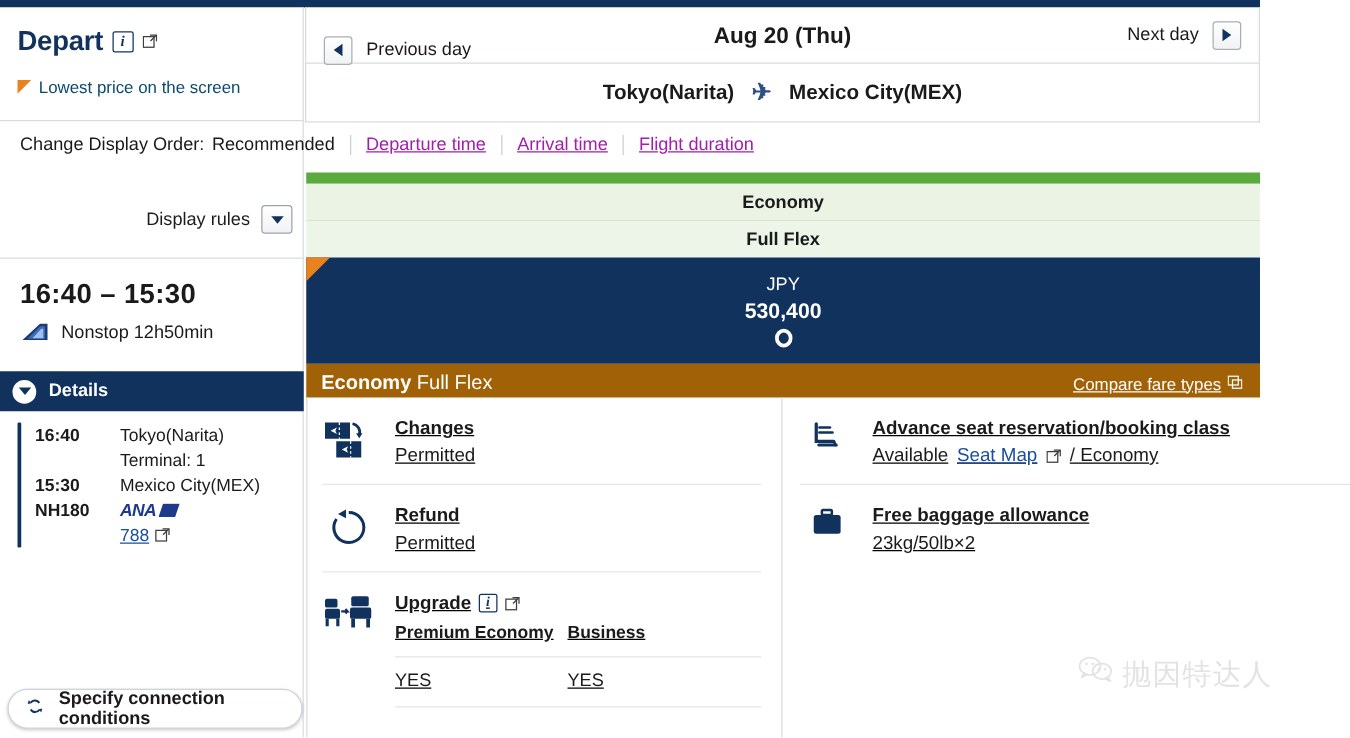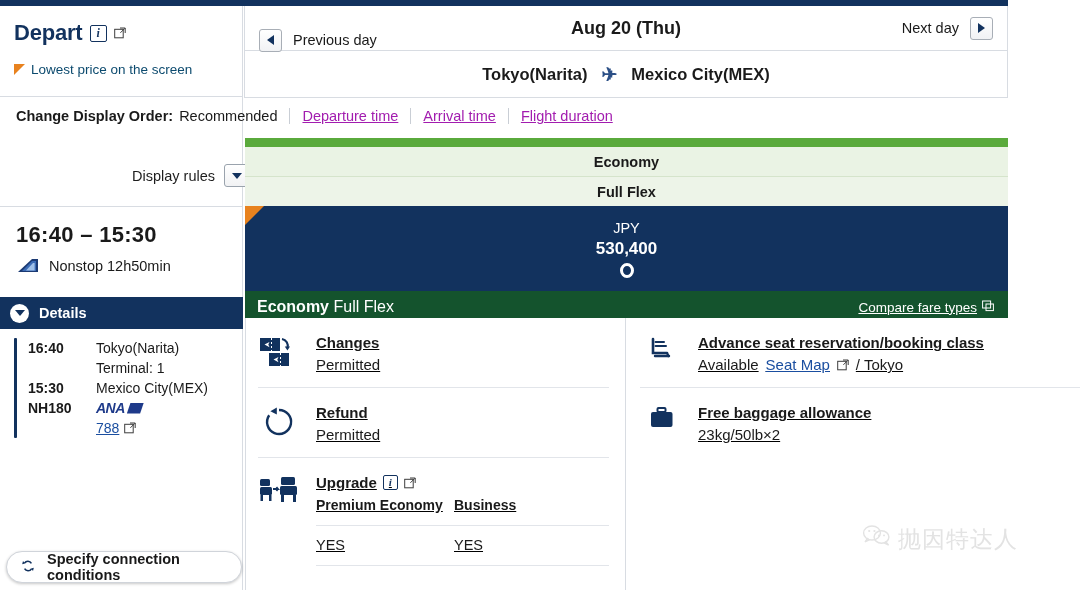--- a/index.html
+++ b/index.html
@@ -57,21 +57,21 @@
     width: 0; height: 0;
     border-left: 11px solid #e8821e;
     border-bottom: 11px solid transparent;
   }
   .left-sep {
     position: absolute; left: 0; top: 90px;
     width: 243px; height: 1px; background: #d8dce2;
   }
 
   .display-rules {
-    position: absolute; left: 16px; top: 158px;
+    position: absolute; left: 1px; top: 158px;
     width: 243px;
     display: flex; align-items: center; justify-content: flex-end;
     gap: 9px; padding-right: 10px;
     font-size: 14.5px; color: #1d1d1d;
   }
   .dd-btn {
     width: 25px; height: 23px;
     border: 1px solid #9aa3ad; border-radius: 3px;
     background: linear-gradient(#ffffff, #f1f2f4);
     display: flex; align-items: center; justify-content: center;
@@ -191,21 +191,21 @@
     font-size: 16.5px; font-weight: bold; color: #1a1a1a;
   }
   .plane-glyph { color:#2b4f86; font-size:19px; line-height:1; }
 
   
   .order-row {
     position: absolute; left: 16px; top: 108px;
     display: flex; align-items: center; gap: 0;
     font-size: 14.5px; color: #1a1a1a;
   }
-  .order-label { font-weight: bold; }
+  .order-label { font-weight: normal; }
   .order-current { margin-left: 6px; }
   .order-div { width:1px; height:16px; background:#c9ced5; margin:0 12px; }
   .order-link { color:#a21caf; text-decoration: underline; }
 
   
   .fare-card {
     position: absolute; left: 245px; top: 138px;
     width: 763px;
   }
   .green-top { height: 9px; background: #5aaa3c; }
@@ -232,21 +232,21 @@
     border-bottom: 19px solid transparent;
   }
   .cur { color:#ffffff; font-size:14.5px; line-height:19px; }
   .amt { color:#ffffff; font-size:17px; font-weight:bold; line-height:22px; }
   .circle-mark {
     margin-top: 3px;
     width: 14px; height: 15px; border-radius: 50%;
     border: 3.5px solid #ffffff;
   }
   .fare-foot {
-    height: 32px; background: #14532d;
+    height: 32px; background: #a16207;
     display:flex; align-items:center; justify-content:space-between;
     padding: 0 14px 0 12px;
   }
   .fare-foot-left { color:#ffffff; font-size:16px; }
   .fare-foot-left b { font-weight:bold; }
   .cmp-link {
     color:#ffffff; font-size:13.5px; text-decoration:underline;
     display:flex; align-items:center; gap:5px;
   }
 
@@ -562,21 +562,21 @@
           <div class="dval" style="display:flex;align-items:center;gap:7px;">
             <span>Available</span>
             <span class="seatmap-link">Seat Map</span>
             <span class="ext-ico">
               <svg width="12" height="12" viewBox="0 0 12 12">
                 <rect x="0.7" y="2.3" width="8.5" height="8.5" fill="none" stroke="#3d3d3d" stroke-width="1"></rect>
                 <path d="M6 1 L11.2 1 L11.2 6" fill="none" stroke="#3d3d3d" stroke-width="1"></path>
                 <path d="M11 1.2 L6.4 5.8" stroke="#3d3d3d" stroke-width="1"></path>
               </svg>
             </span>
-            <span>/ Tokyo</span>
+            <span>/ Economy</span>
           </div>
         </div>
       </div>
 
       <div class="drow nb">
         <div class="dicon">
           <svg width="28" height="28" viewBox="0 0 28 28">
             <rect x="9.5" y="2" width="8" height="4" rx="1" fill="none" stroke="#12325e" stroke-width="2"></rect>
             <rect x="3" y="6" width="21.5" height="15" rx="2" fill="#12325e"></rect>
           </svg>

